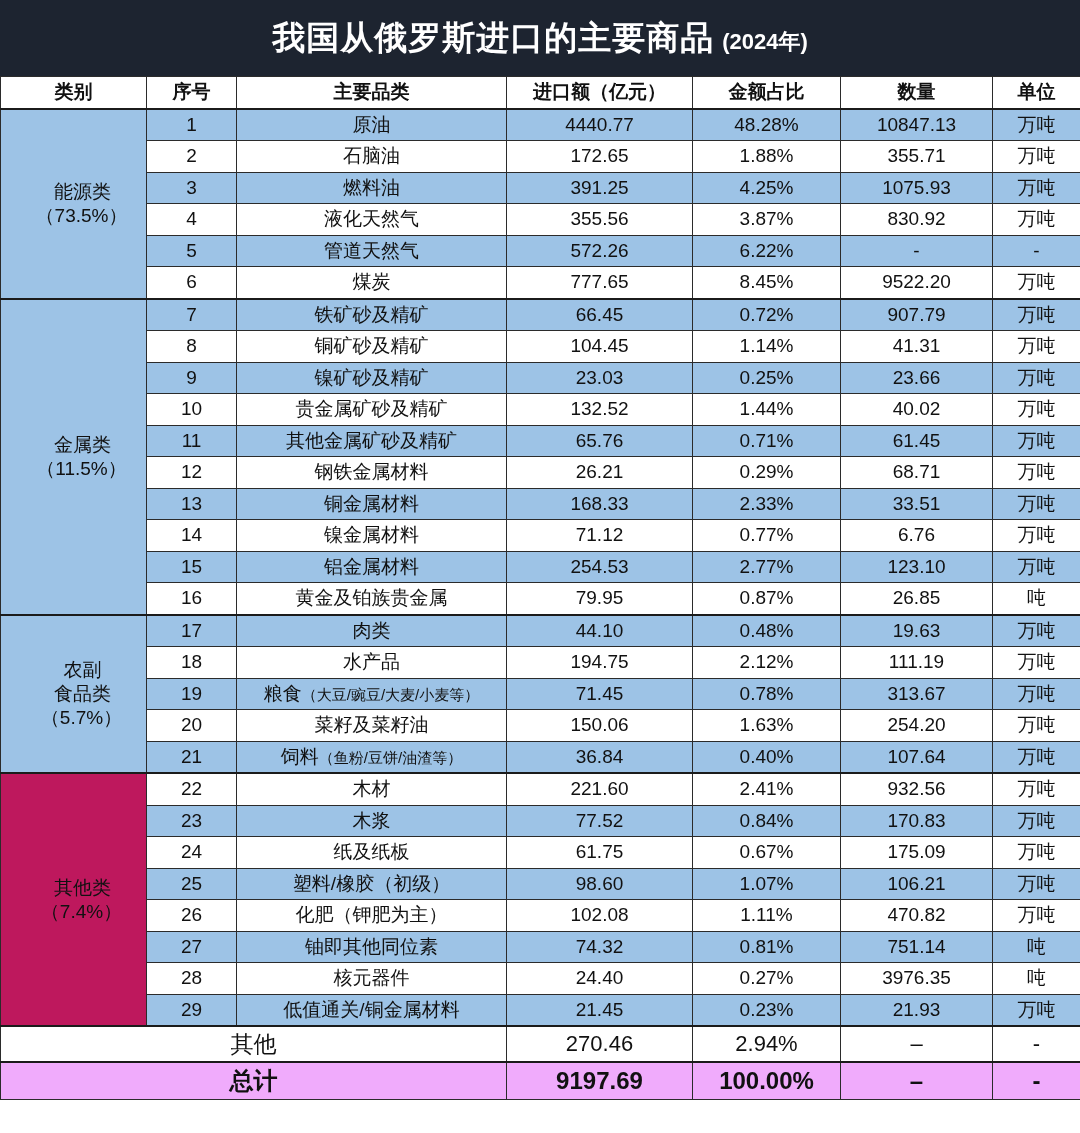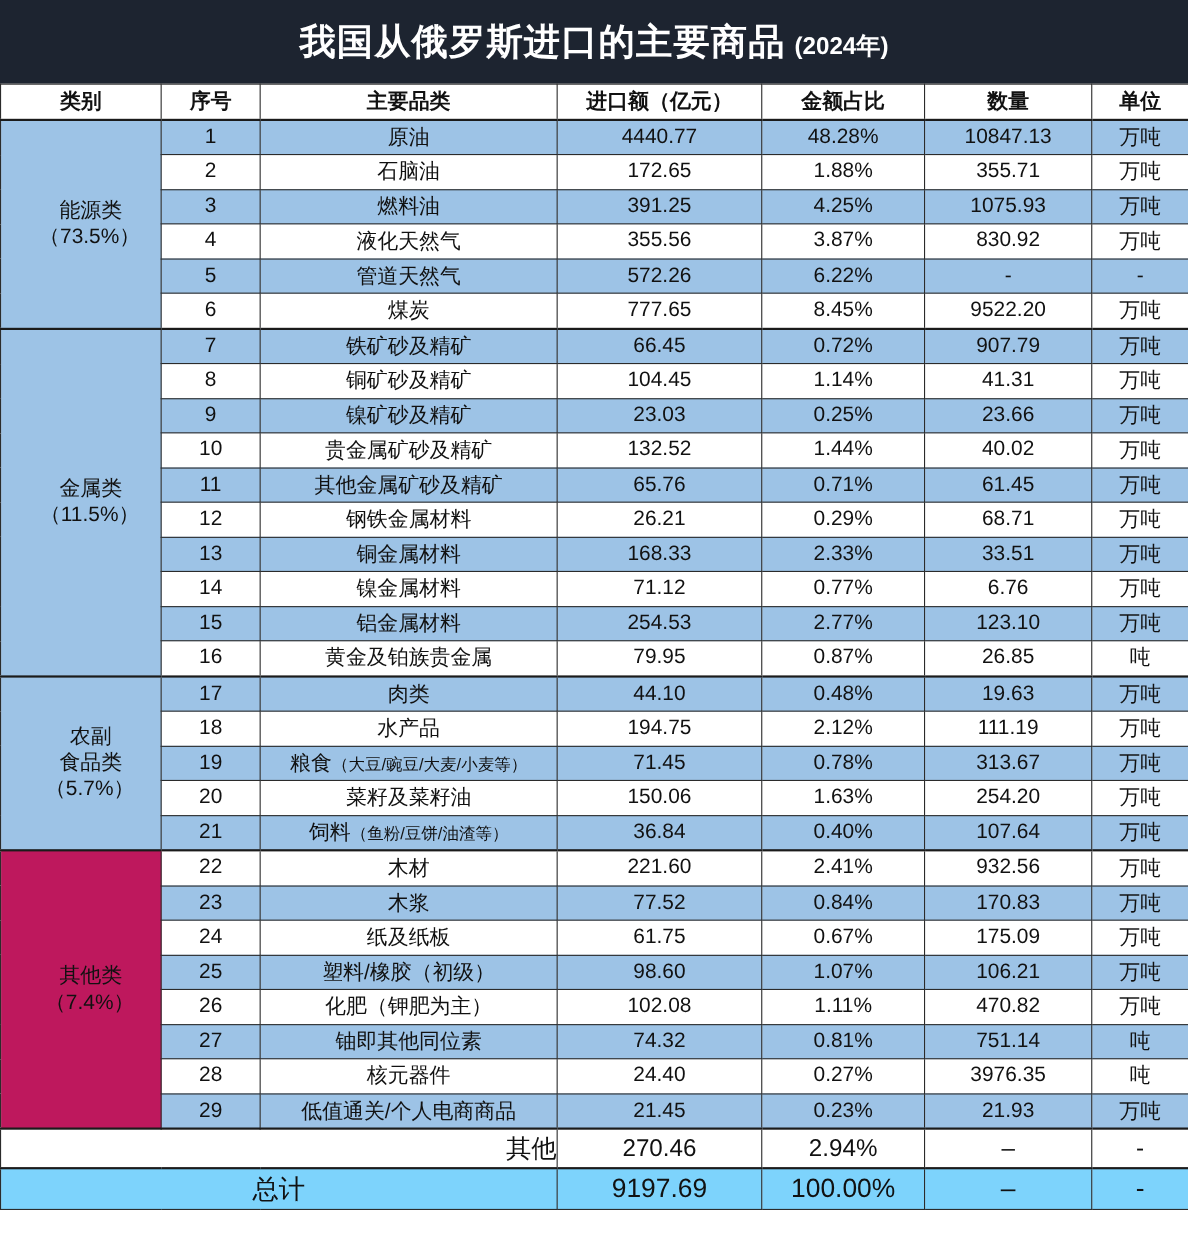--- a/index.html
+++ b/index.html
@@ -92,25 +92,24 @@
   tr.group-start td { border-top: 2px solid #1b1b1b; }
 
   tr.other-row td {
     background: #ffffff;
     height: 34px;
     font-size: 22px;
   }
   tr.other-row td.other-label {
     font-weight: normal;
     font-size: 23px;
-    text-align: right;
   }
   tr.total-row td {
-    background: #7dd3fc;
-    font-weight: normal;
+    background: #f0abfc;
+    font-weight: bold;
     font-size: 24px;
     height: 36px;
     border-top: 2px solid #1b1b1b;
   }
   .watermark {
     position: absolute;
     right: 8px;
     bottom: 2px;
     font-size: 17px;
     color: #d8d8d8;
@@ -394,21 +393,21 @@
       <tr class="plain">
         <td class="no">28</td>
         <td class="name">核元器件</td>
         <td>24.40</td>
         <td>0.27%</td>
         <td>3976.35</td>
         <td class="unit">吨</td>
       </tr>
       <tr class="band">
         <td class="no">29</td>
-        <td class="name">低值通关/个人电商商品</td>
+        <td class="name">低值通关/铜金属材料</td>
         <td>21.45</td>
         <td>0.23%</td>
         <td>21.93</td>
         <td class="unit">万吨</td>
       </tr>
 
       <tr class="other-row group-start">
         <td class="other-label" colspan="3">其他</td>
         <td>270.46</td>
         <td>2.94%</td>

